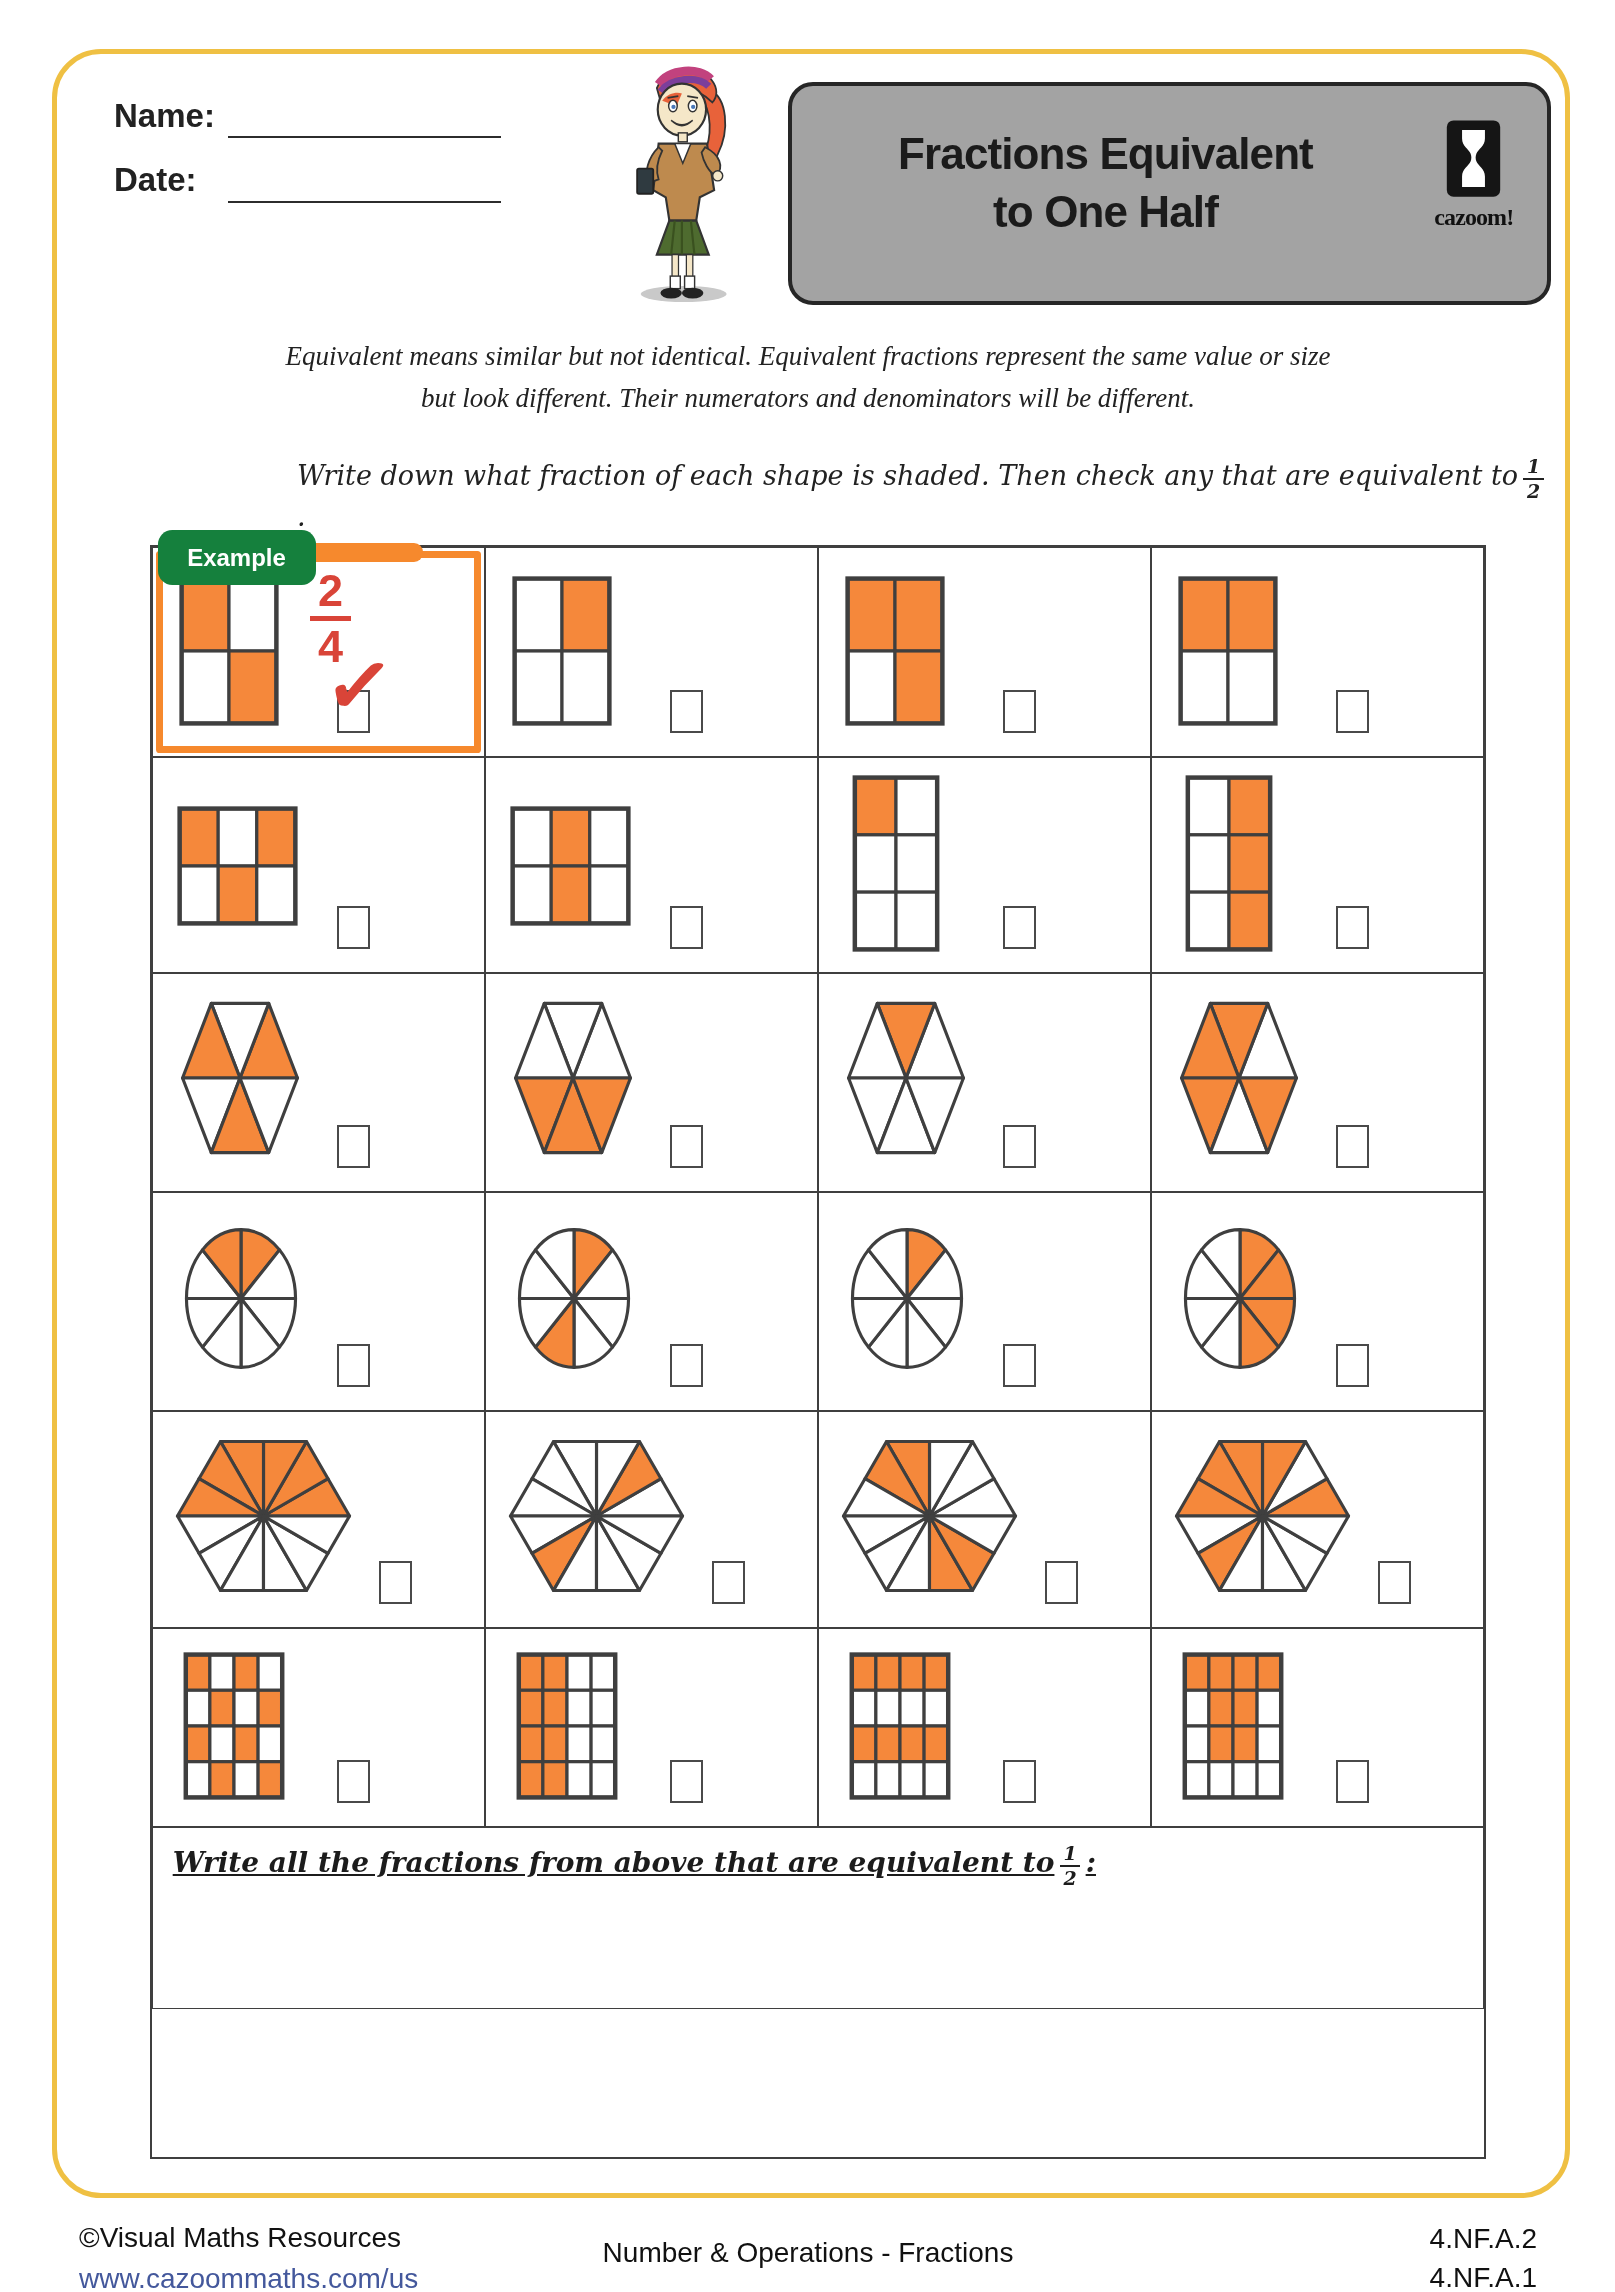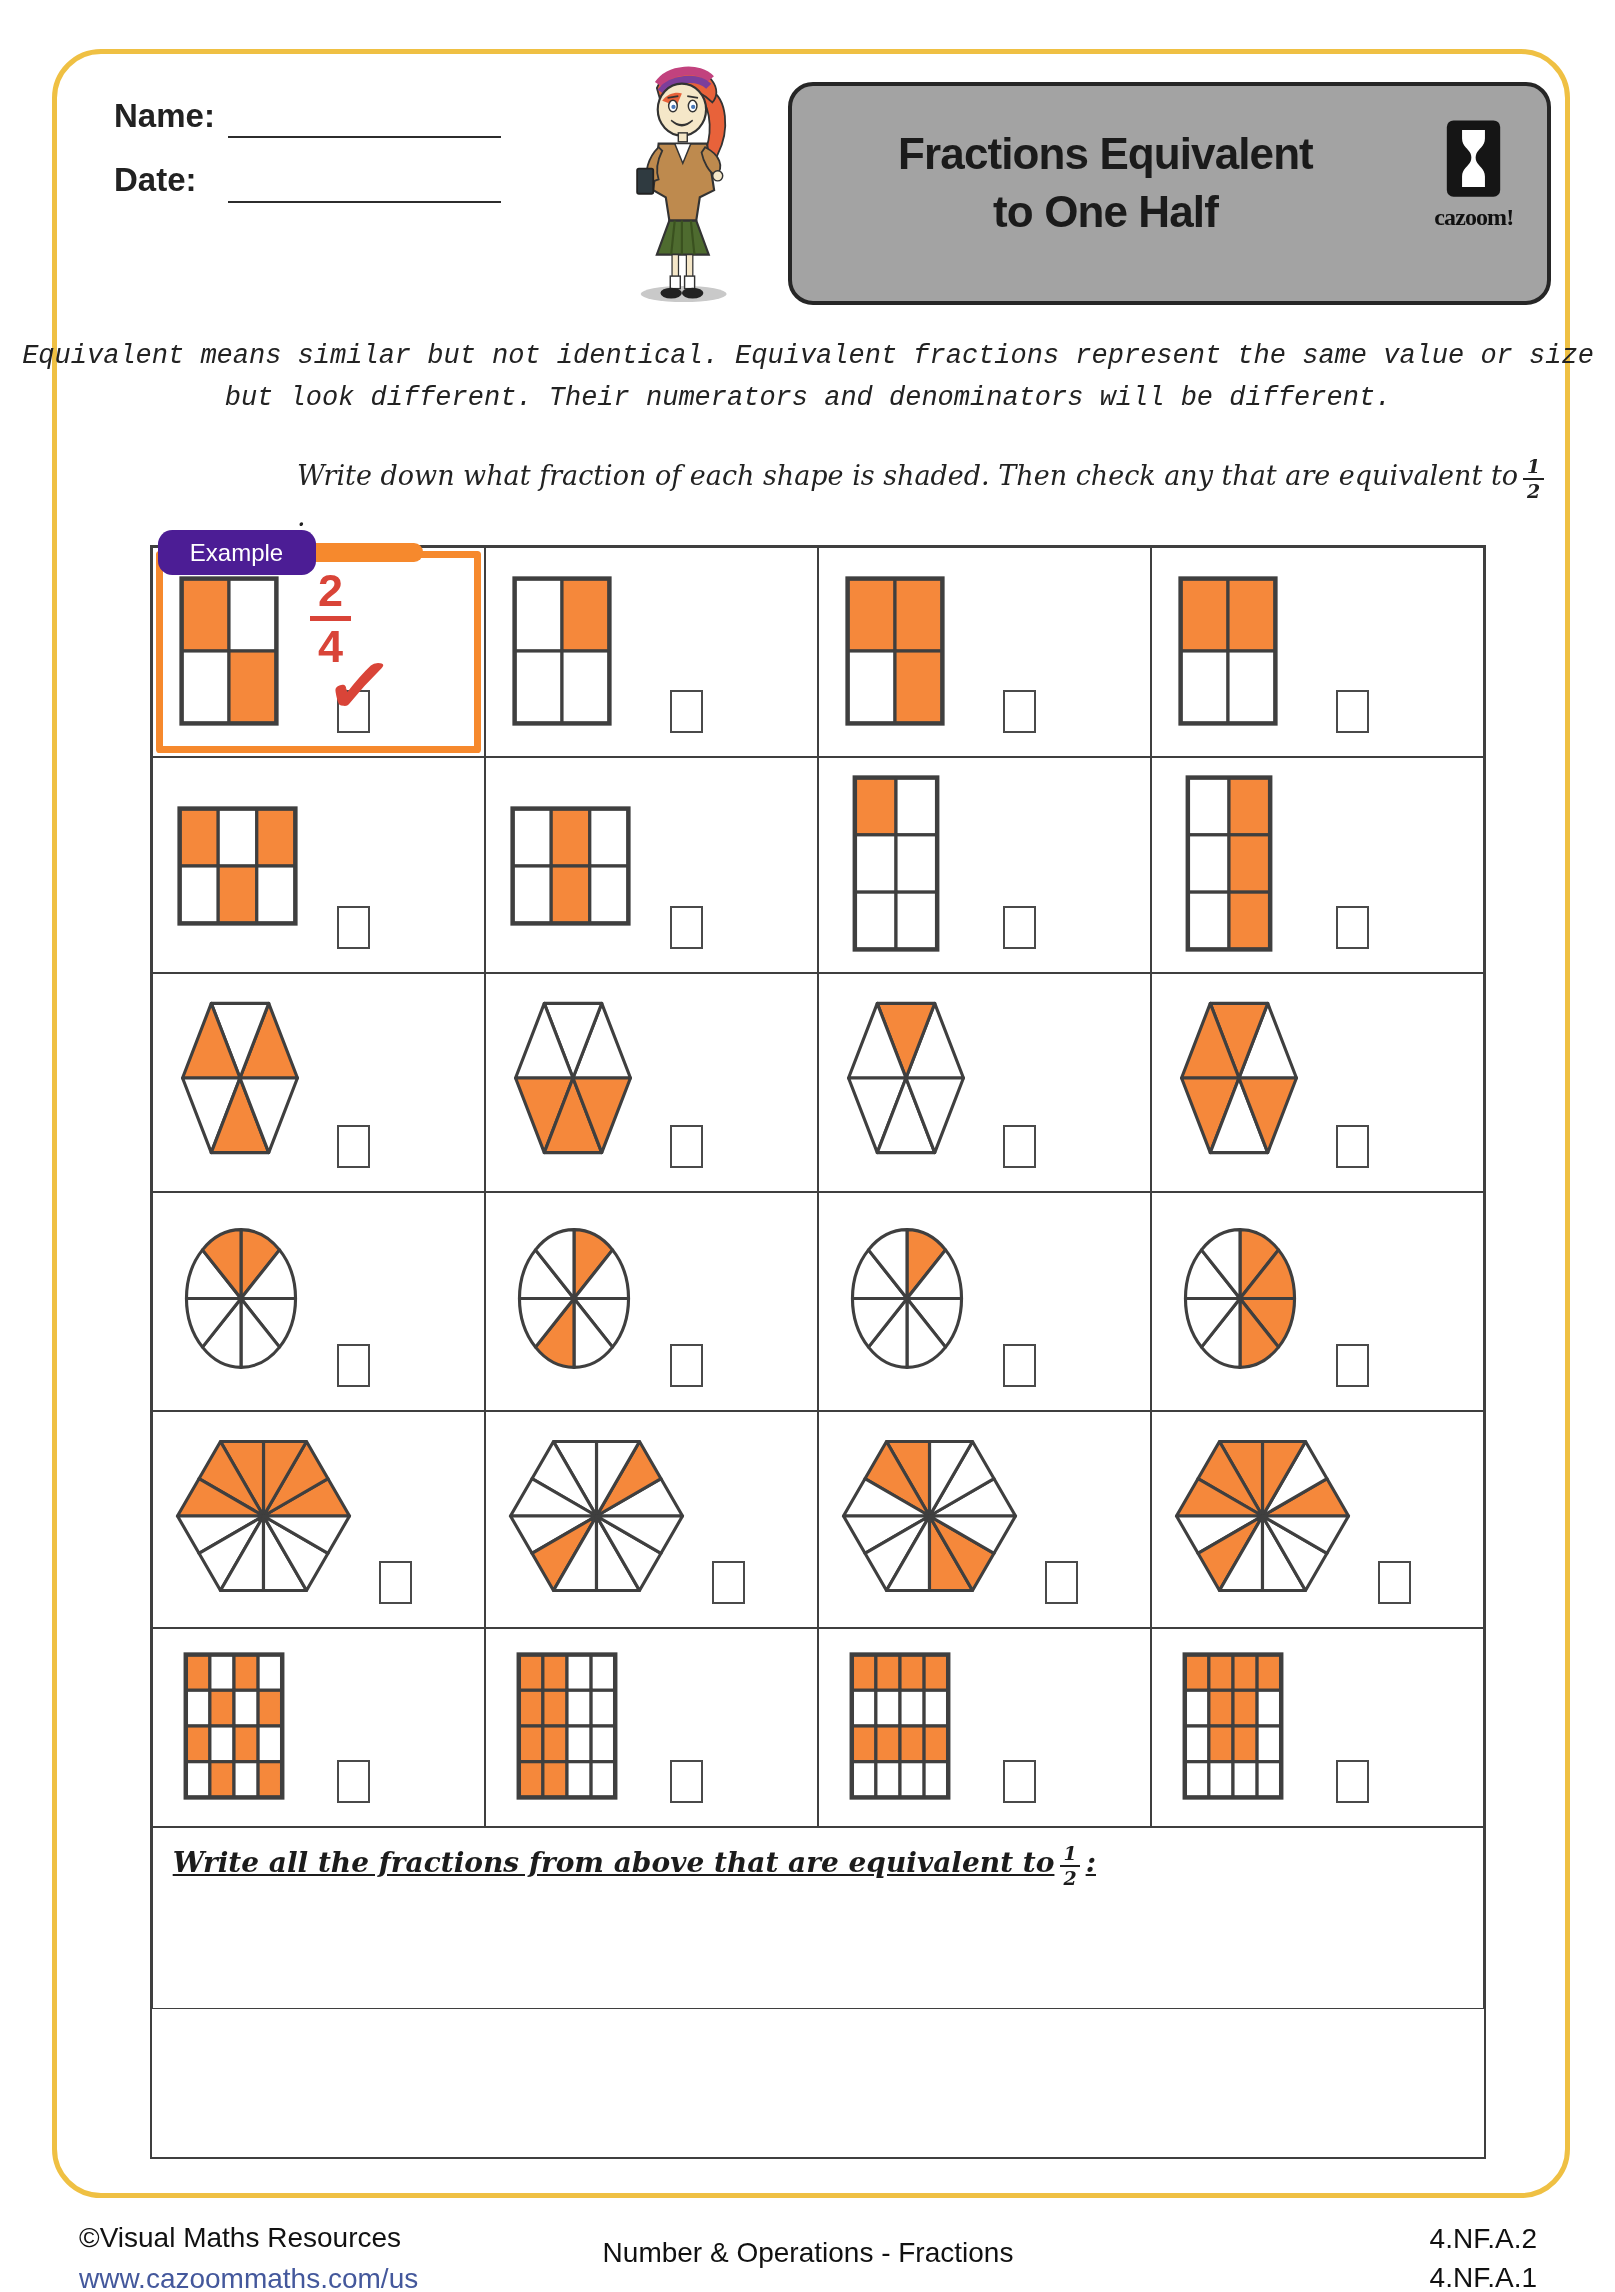--- a/index.html
+++ b/index.html
@@ -12,43 +12,43 @@
   .field-label{position:absolute;font-weight:bold;font-size:33px;color:#222;margin-left:20px;}
   .write-line{position:absolute;height:0;border-bottom:2.7px solid #2c2c2c;}
   #title-box{position:absolute;left:788px;top:82px;width:755px;height:215px;background:#a3a3a3;
              border:4.5px solid #262626;border-radius:25px;}
   #title-text{position:absolute;left:18px;top:39px;width:591px;text-align:center;
               font-weight:bold;font-size:44px;line-height:1.32;color:#1b1b1b;letter-spacing:-0.9px;}
   #logo{position:absolute;right:19.7px;top:32px;width:107px;text-align:center;}
   #logo-text{font-family:"Liberation Serif",serif;font-weight:bold;font-size:24px;letter-spacing:-0.9px;color:#111;margin-top:1.8px;}
   
   #intro{position:absolute;left:0;top:336px;width:1616px;text-align:center;
-         font-family:Liberation Mono, monospace;font-style:italic;font-size:27px;line-height:1.55;color:#222;}
+         font-family:Liberation Serif, serif;font-style:italic;font-size:27px;line-height:1.55;color:#222;}
   #section-pill{position:absolute;left:85px;top:436px;width:199px;height:82px;background:#FBE0C3;
                 border-radius:23px;display:flex;align-items:center;justify-content:center;
                 font-family:"DejaVu Serif",serif;font-style:italic;font-weight:bold;font-size:32px;color:#161616;}
   #section-instr{position:absolute;left:297px;top:457px;width:1254px;
                  font-family:"DejaVu Serif",serif;font-style:italic;font-size:27px;color:#222;}
   .ifrac{display:inline-block;vertical-align:-12.5px;text-align:center;font-size:19px;line-height:1;
          font-weight:bold;margin:0 5.4px;}
   .ifrac .n{display:block;padding:0 3.6px 1.8px;border-bottom:2.7px solid #222;}
   .ifrac .d{display:block;padding-top:1.8px;}
   
   #fraction-grid{position:absolute;left:150px;top:545px;width:1332px;
                  border:2.7px solid #3F3F3F;display:grid;
                  grid-template-columns:repeat(4,1fr);
                  grid-template-rows:210px 216px 219px 219px 217px 199px 182px 148px;}
   .gcell{position:relative;border:1.3px solid #3F3F3F;background:#fff;}
   .shape{position:absolute;}
   .checkbox{position:absolute;width:29px;height:39px;background:#fff;border:2.7px solid #4a4a4a;}
   
   .ex-border{position:absolute;left:2.7px;top:2.7px;right:2.7px;bottom:2.7px;border:7.2px solid #F6892D;border-radius:3.6px;pointer-events:none;}
-  .ex-tab{position:absolute;left:4.5px;top:-18px;width:158px;height:45px;background:#4c1d95;
+  .ex-tab{position:absolute;left:4.5px;top:-18px;width:158px;height:55px;background:#15803d;
           border-radius:14.3px;display:flex;align-items:center;justify-content:center;
-          color:#fff;font-weight:normal;font-size:24px;z-index:3;}
+          color:#fff;font-weight:bold;font-size:24px;z-index:3;}
   .ex-tab-ext{position:absolute;left:134px;top:-5.4px;width:136px;height:19.7px;background:#F6892D;border-radius:0 9px 9px 0;z-index:2;}
   .ex-frac{position:absolute;left:147px;top:19.7px;width:61px;text-align:center;
            font-weight:bold;font-size:45px;line-height:1.0;}
   .ex-frac .bar{width:41px;height:4.5px;margin:3.6px auto;}
   .ex-check{position:absolute;left:172px;top:90px;font-size:82px;font-weight:bold;transform:rotate(6deg);z-index:2;}
   
   .answer-row{grid-column:1 / -1;position:relative;border:1.3px solid #3F3F3F;background:#fff;}
   .answer-row .prompt{position:absolute;left:19.7px;top:16px;
         font-family:"DejaVu Serif",serif;font-style:italic;font-weight:bold;font-size:28px;color:#1c1c1c;text-decoration:underline;}
   .answer-space{position:absolute;left:0;top:63px;right:0;bottom:0;}

